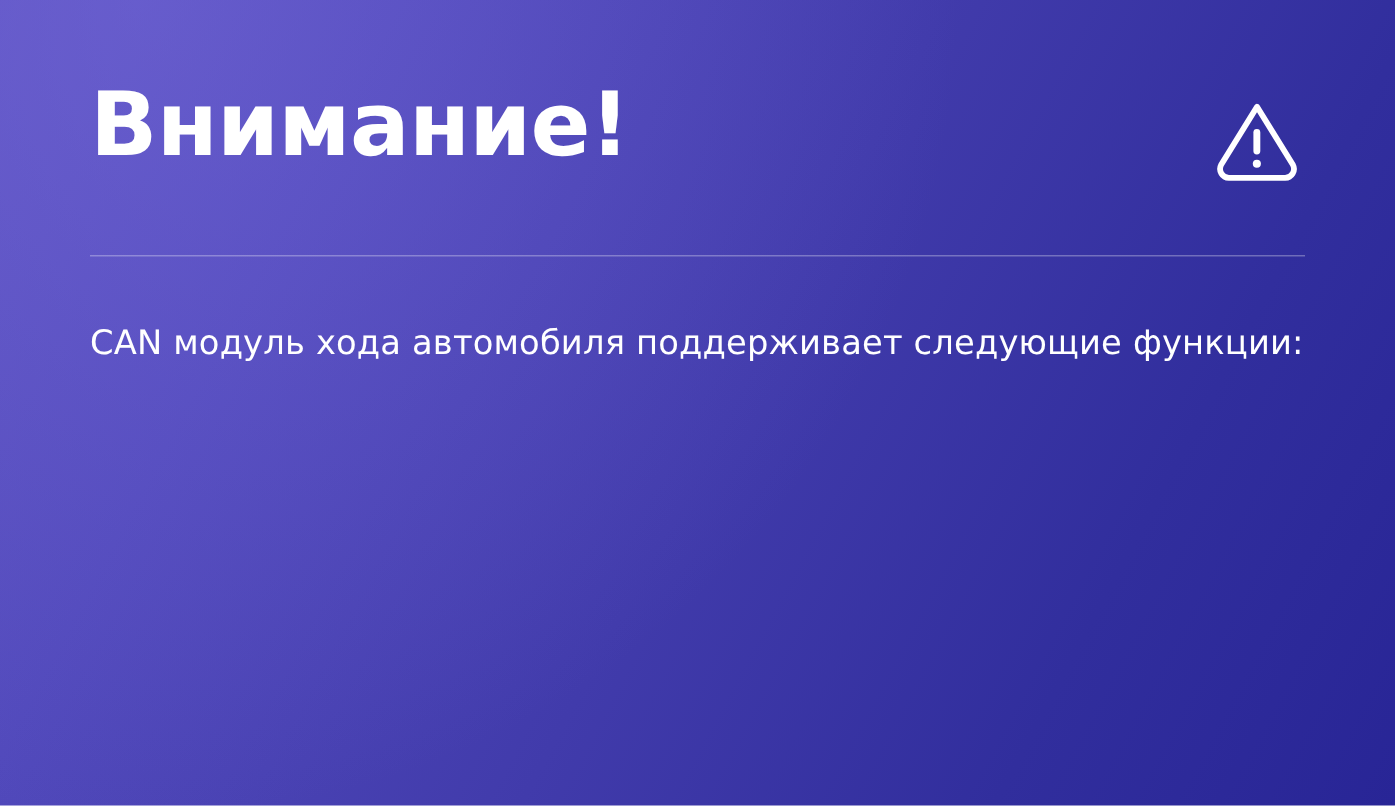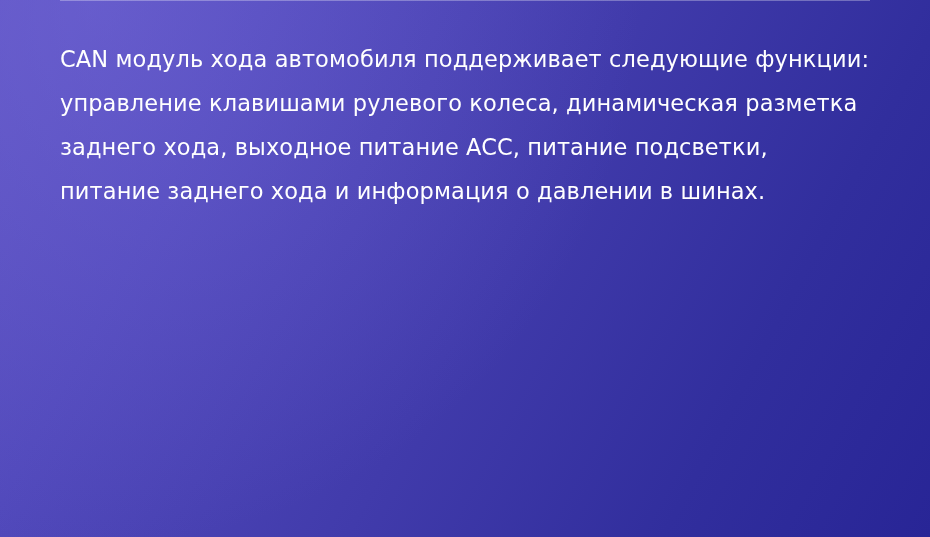--- a/index.html
+++ b/index.html
@@ -94,22 +94,32 @@
     margin: 0;
     max-width: 815px;
   }
 </style>
 </head>
 <body>
 
 <div class="banner">
   <div class="banner-inner">
 
+    <div class="header-row">
+      <h1 class="headline">Внимание!</h1>
+
+      <span class="warning-icon">
+        <svg viewBox="0 0 64 64" xmlns="http://www.w3.org/2000/svg" aria-hidden="true">
+          <path d="M32 8.5 L58 50.5 a6.5 6.5 0 0 1 -5.6 9.5 H11.6 A6.5 6.5 0 0 1 6 50.5 Z" fill="none" stroke="#ffffff" stroke-width="4.2" stroke-linejoin="round" stroke-linecap="round" transform="scale(0.92) translate(2.8 1.5)"></path>
+          <rect x="29.6" y="24" width="4.6" height="17" rx="2.3" fill="#ffffff"></rect>
+          <circle cx="31.9" cy="47.2" r="2.7" fill="#ffffff"></circle>
+        </svg>
+      </span>
+    </div>
 
     <div class="divider"></div>
 
     <div class="body-copy">
       <p>CAN модуль хода автомобиля поддерживает следующие функции:</p>
-      <p>управление клавишами рулевого колеса, динамическая разметка заднего хода, выходное питание ACC, питание подсветки, питание заднего хода и информация о давлении в шинах.</p>
     </div>
 
   </div>
 </div>
 
 </body></html>

